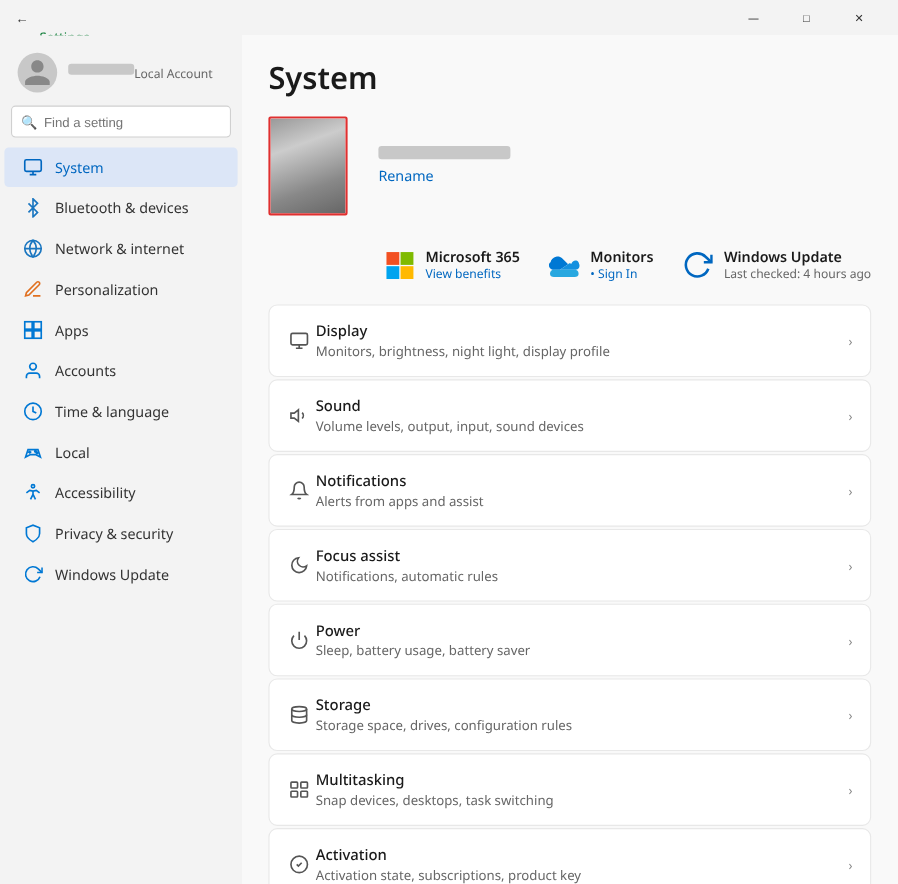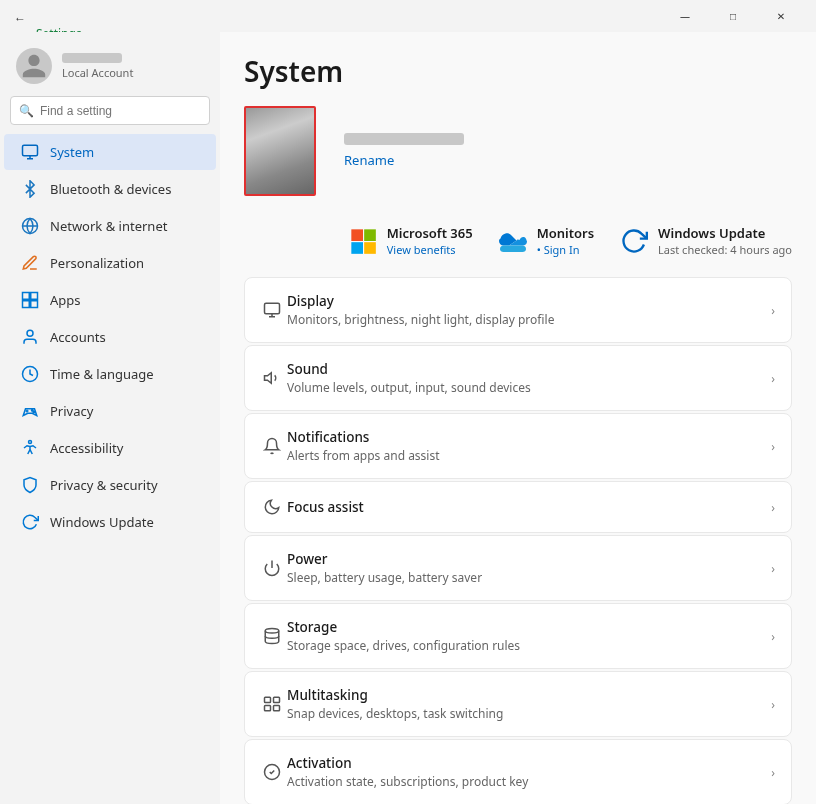--- a/index.html
+++ b/index.html
@@ -93,21 +93,21 @@
       justify-content: center;
       overflow: hidden;
     }
     .profile-avatar svg {
       width: 28px;
       height: 28px;
       fill: #888;
     }
     .profile-info {
       display: flex;
-      flex-direction: column;
+      flex-direction: row;
     }
     .profile-name {
       font-size: 12px;
       font-weight: 600;
       color: #333;
       background: #c8c8c8;
       border-radius: 3px;
       width: 60px;
       height: 10px;
     }
@@ -405,21 +405,21 @@
       <div class="nav-item">
         <span class="nav-icon">
           <svg width="18" height="18" viewBox="0 0 24 24" fill="none" stroke="#0078d4" stroke-width="2">
               <line x1="6" y1="12" x2="10" y2="12"></line>
               <line x1="8" y1="10" x2="8" y2="14"></line>
               <circle cx="15" cy="11" r="1" fill="#0078d4"></circle>
               <circle cx="17" cy="13" r="1" fill="#0078d4"></circle>
               <path d="M6 9l-3 9 6-3h6l6 3-3-9H6z"></path>
             </svg>
         </span>
-        <span>Privacy</span>
+        <span>Local</span>
       </div>
       <div class="nav-item">
         <span class="nav-icon">
           <svg width="18" height="18" viewBox="0 0 24 24" fill="none" stroke="#0078d4" stroke-width="2">
               <circle cx="12" cy="4" r="2"></circle>
               <path d="M4 12l4-3 4 1 4-1 4 3"></path>
               <path d="M12 10v4l-3 6"></path>
               <path d="M12 14l3 6"></path>
             </svg>
         </span>
@@ -545,20 +545,21 @@
     <div class="settings-item-chevron">›</div>
   </div>
         <div class="settings-item">
     <div class="settings-item-icon">
             <svg width="18" height="18" viewBox="0 0 24 24" fill="none" stroke="#555" stroke-width="2">
               <path d="M21 12.79A9 9 0 1 1 11.21 3 7 7 0 0 0 21 12.79z"></path>
             </svg>
           </div>
     <div class="settings-item-text">
       <div class="settings-item-title">Focus assist</div>
+      <div class="settings-item-desc">Notifications, automatic rules</div>
     </div>
     <div class="settings-item-chevron">›</div>
   </div>
         <div class="settings-item">
     <div class="settings-item-icon">
             <svg width="18" height="18" viewBox="0 0 24 24" fill="none" stroke="#555" stroke-width="2">
               <path d="M18.36 6.64a9 9 0 1 1-12.73 0"></path>
               <line x1="12" y1="2" x2="12" y2="12"></line>
             </svg>
           </div>

